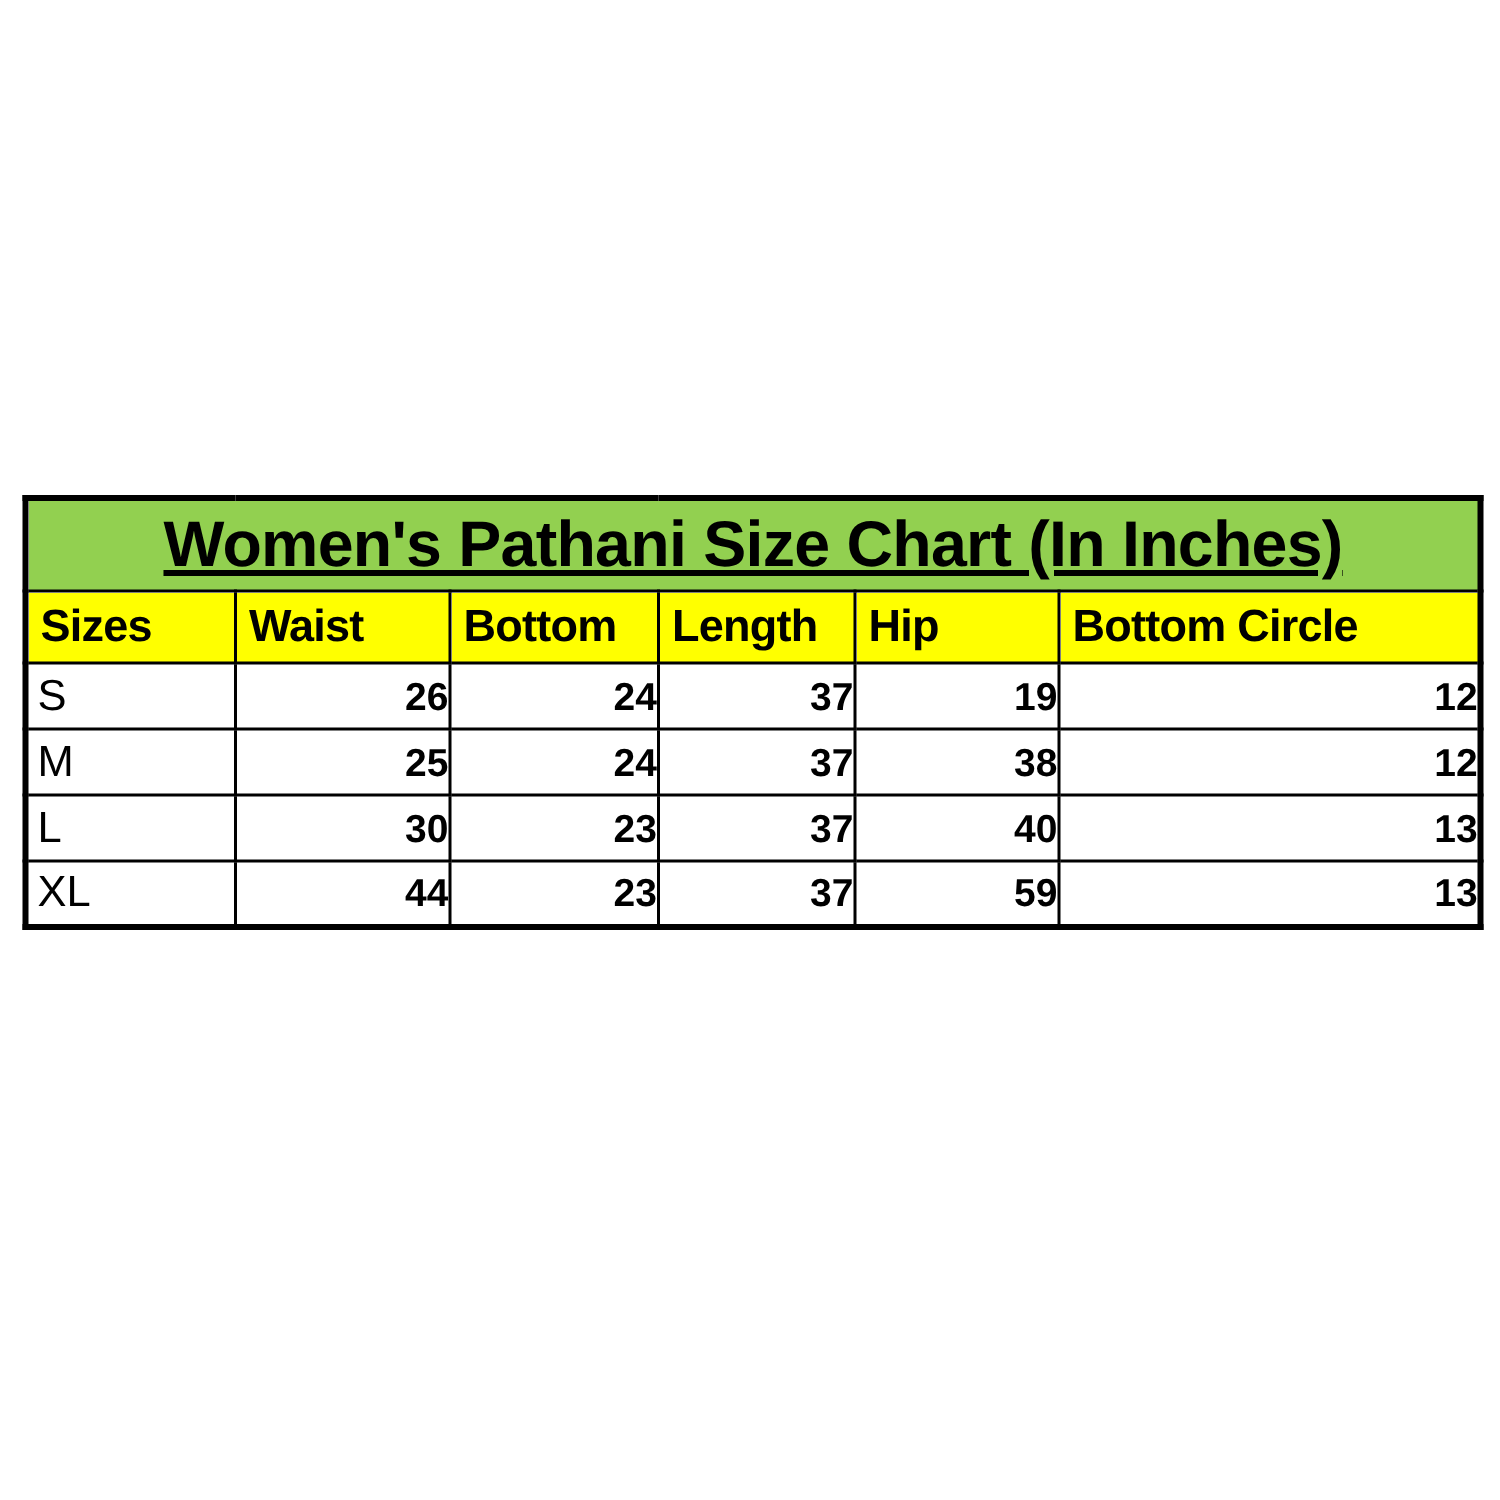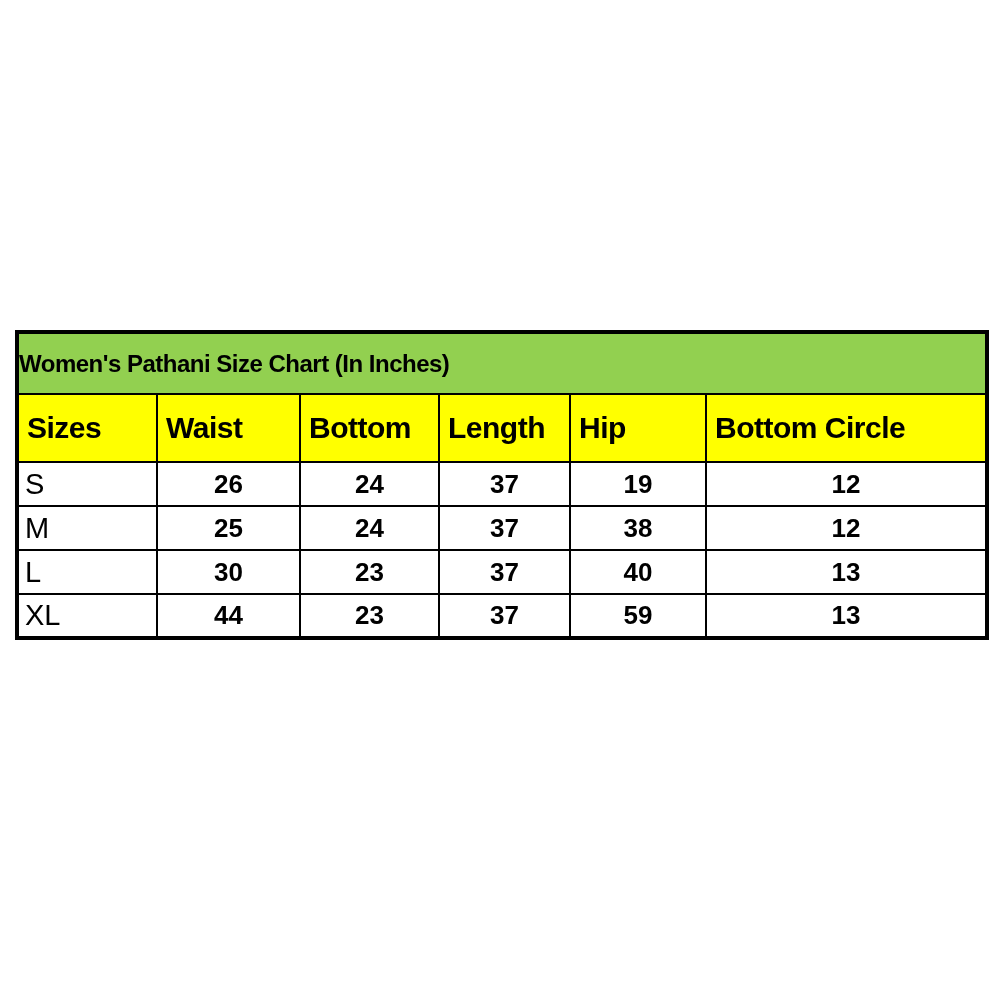--- a/index.html
+++ b/index.html
@@ -41,45 +41,47 @@
   col.c-sizes  { width: 140px; }
   col.c-waist  { width: 143px; }
   col.c-inseam { width: 139px; }
   col.c-length { width: 131px; }
   col.c-hip    { width: 136px; }
   col.c-bottom { width: 281px; }
 
   tr.title-row { height: 62px; }
   td.title-cell {
     background: var(--title-bg);
+    text-align: center;
     vertical-align: middle;
     font-weight: bold;
-    font-size: 24px;
+    font-size: 43px;
     letter-spacing: -0.5px;
+    text-decoration: underline;
   }
-  tr.header-row { height: 68px; }
+  tr.header-row { height: 48px; }
   tr.header-row th {
     background: var(--header-bg);
     text-align: left;
     vertical-align: middle;
     font-weight: bold;
     font-size: 30px;
     letter-spacing: -0.5px;
     padding-left: 8px;
   }
   tr.data-row { height: 44px; background: var(--row-bg); }
   td.size-cell {
     text-align: left;
     vertical-align: middle;
     font-weight: normal;
     font-size: 29px;
     padding-left: 6px;
   }
   td.num-cell {
-    text-align: center;
+    text-align: right;
     vertical-align: middle;
     font-weight: bold;
     font-size: 26px;
   }
 </style>
 </head>
 <body>
 
 <div class="page">
 

